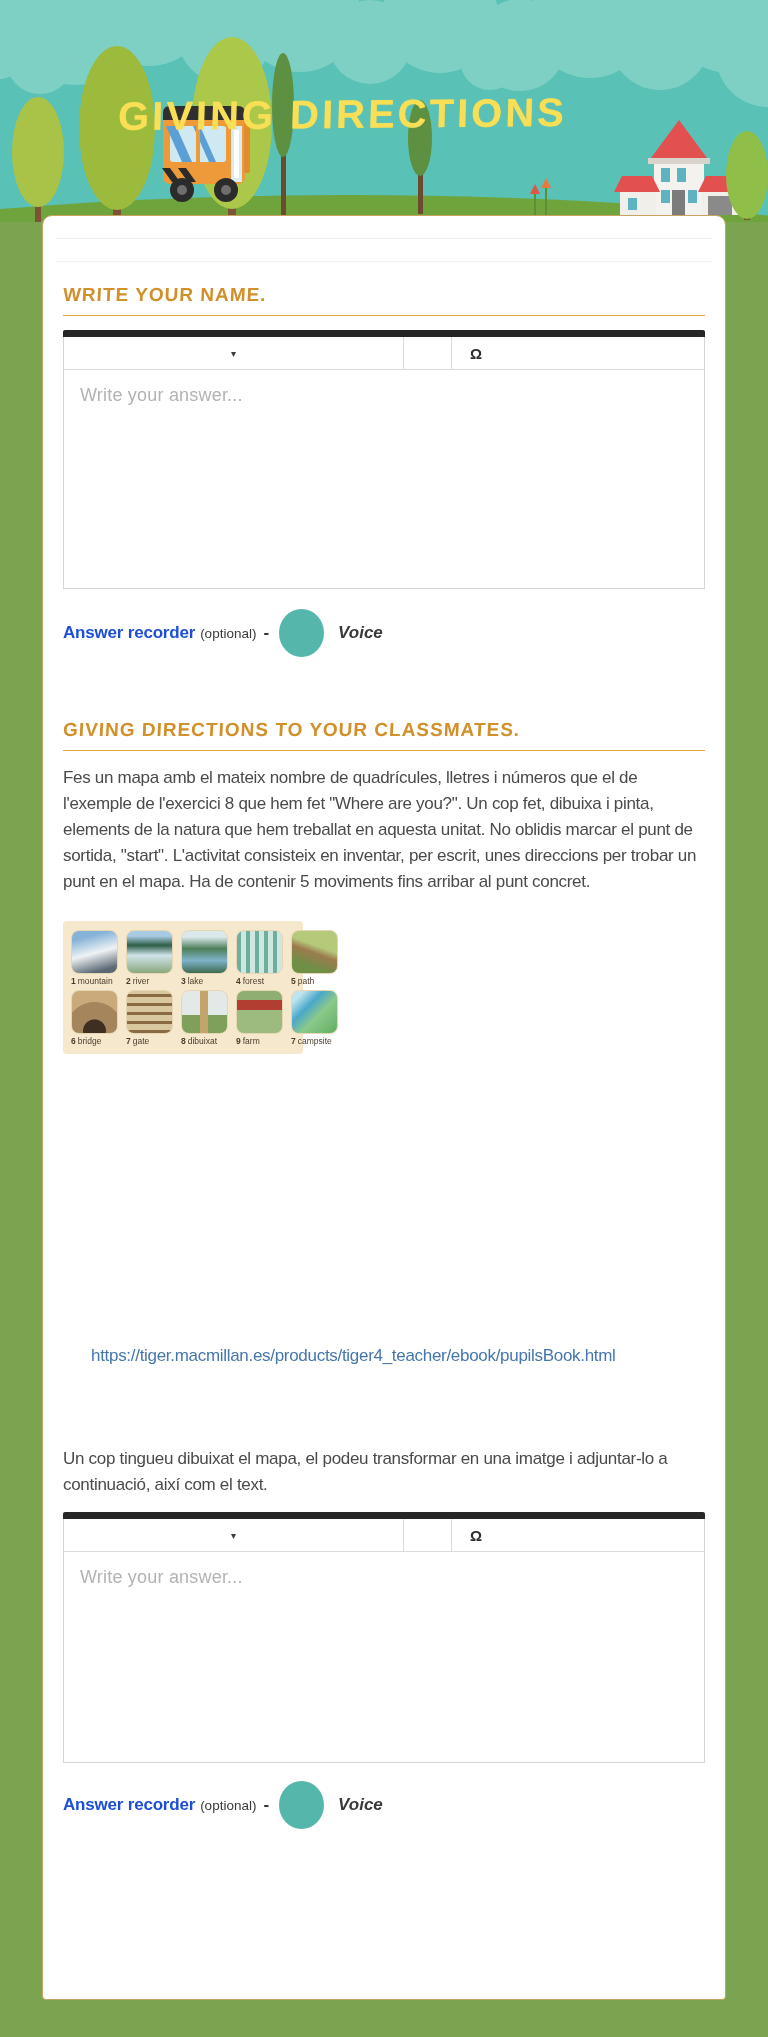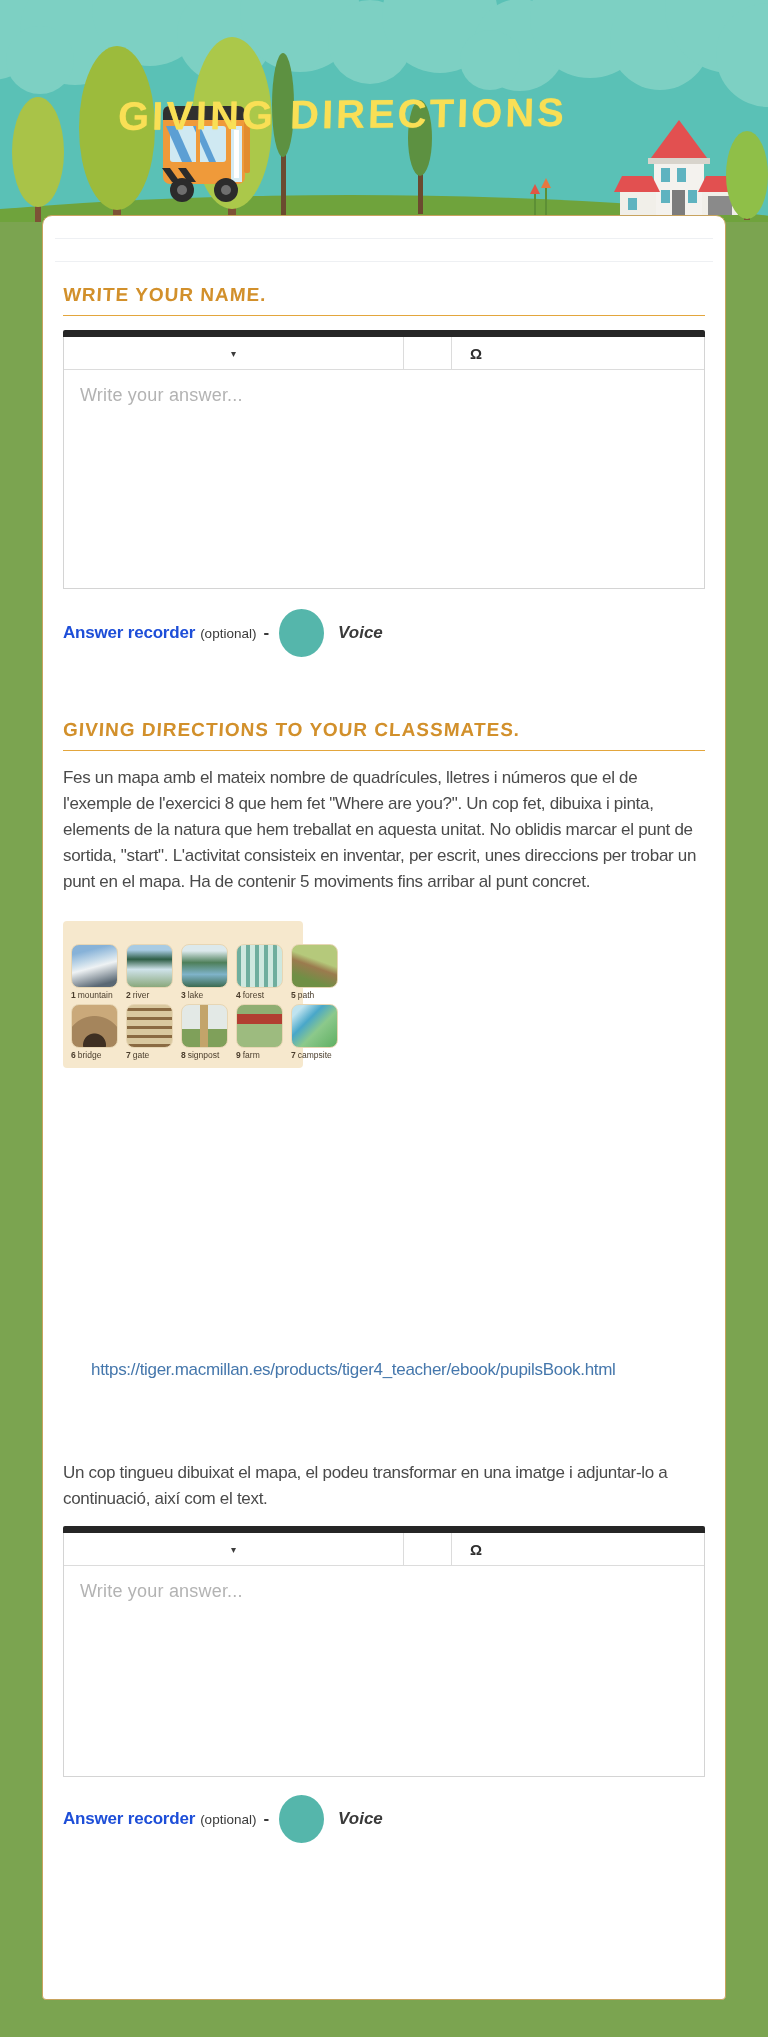--- a/index.html
+++ b/index.html
@@ -79,21 +79,21 @@
   .section2 { margin-top: 62px; }
   .para {
     margin-top: 14px; font-size: 17px; line-height: 26px;
     color: #4a4a4a; letter-spacing: -0.3px;
   }
   .para + .para { margin-top: 12px; }
 
   
   .vocab {
     margin-top: 26px; width: 240px; background: #f6e8cd;
-    border-radius: 4px; padding: 23px 8px 8px 8px;
+    border-radius: 4px; padding: 9px 8px 8px 8px;
     display: grid; grid-template-columns: repeat(5, 1fr); column-gap: 8px; row-gap: 4px;
   }
   .vocab-cell { text-align: left; }
   .ph { width: 47px; height: 44px; border-radius: 8px; border: 1px solid #e7d6b4; }
   .vocab-label { font-size: 8.5px; color: #4a3d2c; margin-top: 2px; white-space: nowrap; }
   .vocab-label b { margin-right: 2px; }
   .ph-mountain { background: linear-gradient(165deg, #87b2d8 18%, #c8dcea 40%, #eef2f4 52%, #5a6874 88%); }
   .ph-river    { background: linear-gradient(180deg, #a8cbe3 12%, #2e5e46 34%, #cfe3ea 58%, #8aa87c 100%); }
   .ph-lake     { background: linear-gradient(180deg, #dce9ec 14%, #4e7f5a 42%, #7fb3c9 70%, #3c6b51 100%); }
   .ph-forest   { background: repeating-linear-gradient(90deg, #6fae9e 0 4px, #cfe8df 4px 9px); }
@@ -265,21 +265,21 @@
       <div class="vocab-cell">
         <div class="ph ph-bridge"></div>
         <div class="vocab-label"><b>6</b><span>bridge</span></div>
       </div>
       <div class="vocab-cell">
         <div class="ph ph-gate"></div>
         <div class="vocab-label"><b>7</b><span>gate</span></div>
       </div>
       <div class="vocab-cell">
         <div class="ph ph-signpost"></div>
-        <div class="vocab-label"><b>8</b><span>signpost</span></div>
+        <div class="vocab-label"><b>8</b><span>dibuixat</span></div>
       </div>
       <div class="vocab-cell">
         <div class="ph ph-farm"></div>
         <div class="vocab-label"><b>9</b><span>farm</span></div>
       </div>
       <div class="vocab-cell">
         <div class="ph ph-campsite"></div>
         <div class="vocab-label"><b>7</b><span>campsite</span></div>
       </div>
     </div>

